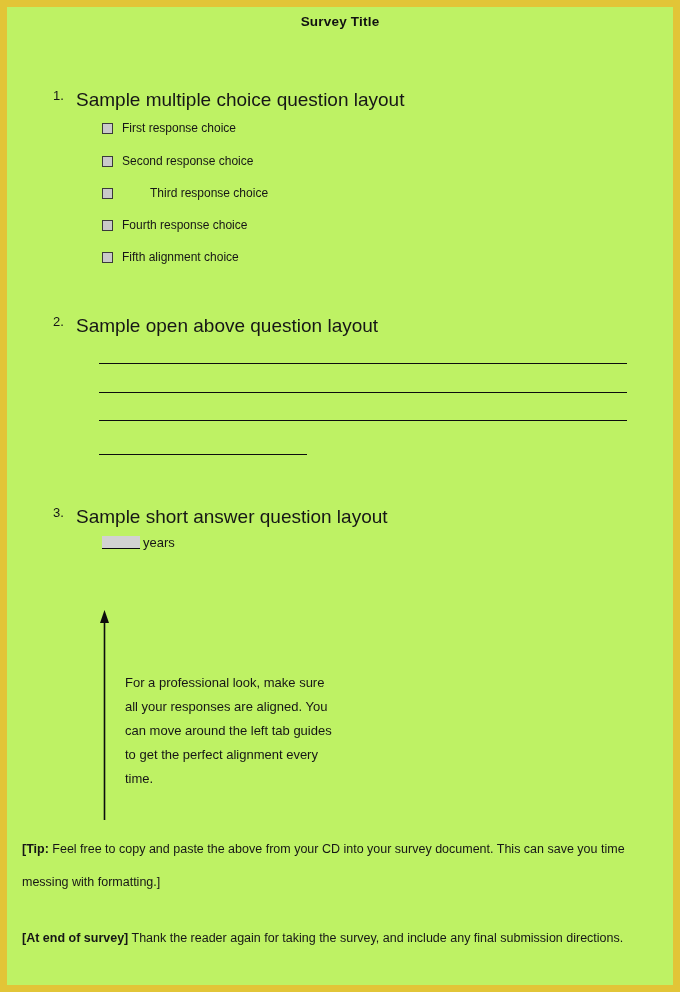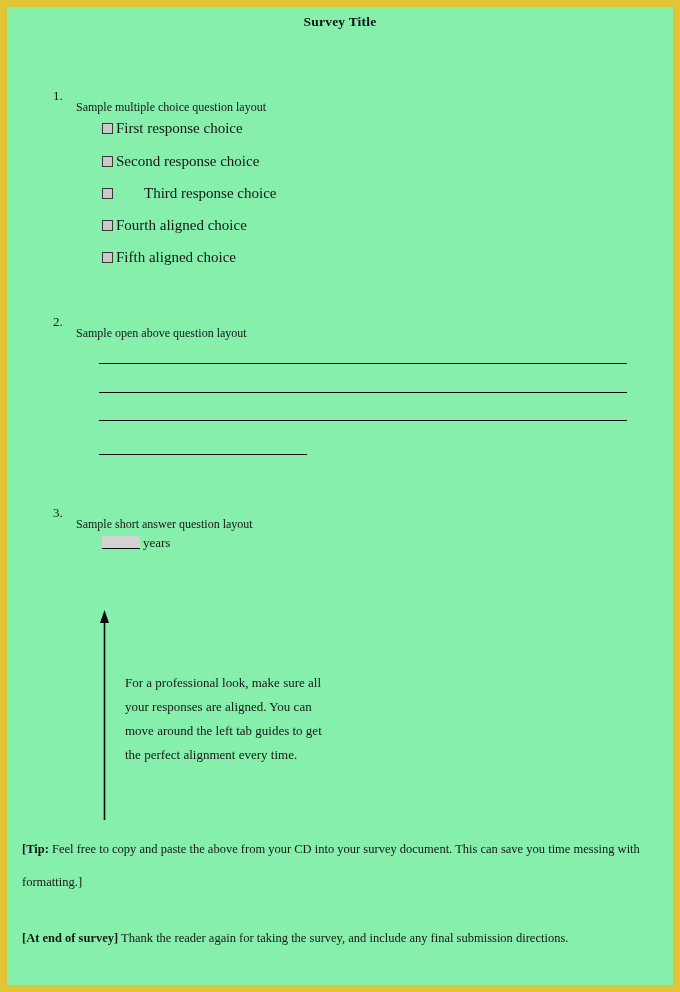--- a/index.html
+++ b/index.html
@@ -20,22 +20,21 @@
     border-left: 7px solid #e2c537;
     border-right: 7px solid #e2c537;
     border-bottom: 7px solid #e2c537;
     overflow: hidden;
   }
   #page-inner {
     position: absolute;
     left: 0; top: 0;
     width: 666px;
     height: 978px;
-    background: #86efac;
-    font-family: Liberation Serif, serif;
+    background: #bef264;
   }
   .doc-title {
     position: absolute;
     left: 0;
     top: 7px;
     width: 666px;
     text-align: center;
     font-size: 13.5px;
     font-weight: bold;
     color: #111111;
@@ -52,22 +51,22 @@
   .q-num {
     position: absolute;
     left: 0;
     top: 0;
     font-size: 13px;
     color: #161616;
   }
   .q-text {
     position: absolute;
     left: 23px;
-    top: 12px;
-    font-size: 12px;
+    top: 1px;
+    font-size: 19px;
     color: #161616;
   }
 
   
   .choice {
     position: absolute;
     left: 95px;
     height: 18px;
     display: flex;
     align-items: center;
@@ -75,23 +74,23 @@
   .checkbox {
     width: 9px;
     height: 9px;
     background: #c9c9c9;
     border: 1.5px solid #3a3a3a;
     box-sizing: content-box;
     flex: 0 0 auto;
     display: inline-block;
   }
   .choice-label {
-    font-size: 15px;
-    color: #161616;
-    margin-left: 3px;
+    font-size: 12px;
+    color: #161616;
+    margin-left: 9px;
     white-space: nowrap;
     line-height: 1;
   }
 
   
   .answer-line {
     position: absolute;
     left: 92px;
     height: 0;
     border-top: 1.6px solid #0d0d0d;
@@ -172,25 +171,25 @@
     <div class="choice" style="top:145px;">
       <span class="checkbox"></span>
       <span class="choice-label">Second response choice</span>
     </div>
     <div class="choice" style="top:177px;gap:28px;">
       <span class="checkbox"></span>
       <span class="choice-label">Third response choice</span>
     </div>
     <div class="choice" style="top:209px;">
       <span class="checkbox"></span>
-      <span class="choice-label">Fourth aligned choice</span>
+      <span class="choice-label">Fourth response choice</span>
     </div>
     <div class="choice" style="top:241px;">
       <span class="checkbox"></span>
-      <span class="choice-label">Fifth aligned choice</span>
+      <span class="choice-label">Fifth alignment choice</span>
     </div>
 
     <div class="question" style="left:46px; top:307px;">
       <span class="q-num">2.</span>
       <span class="q-text">Sample open above question layout</span>
     </div>
 
     <div class="answer-line" style="top:356px; width:528px;"></div>
     <div class="answer-line" style="top:385px; width:528px;"></div>
     <div class="answer-line" style="top:413px; width:528px;"></div>

